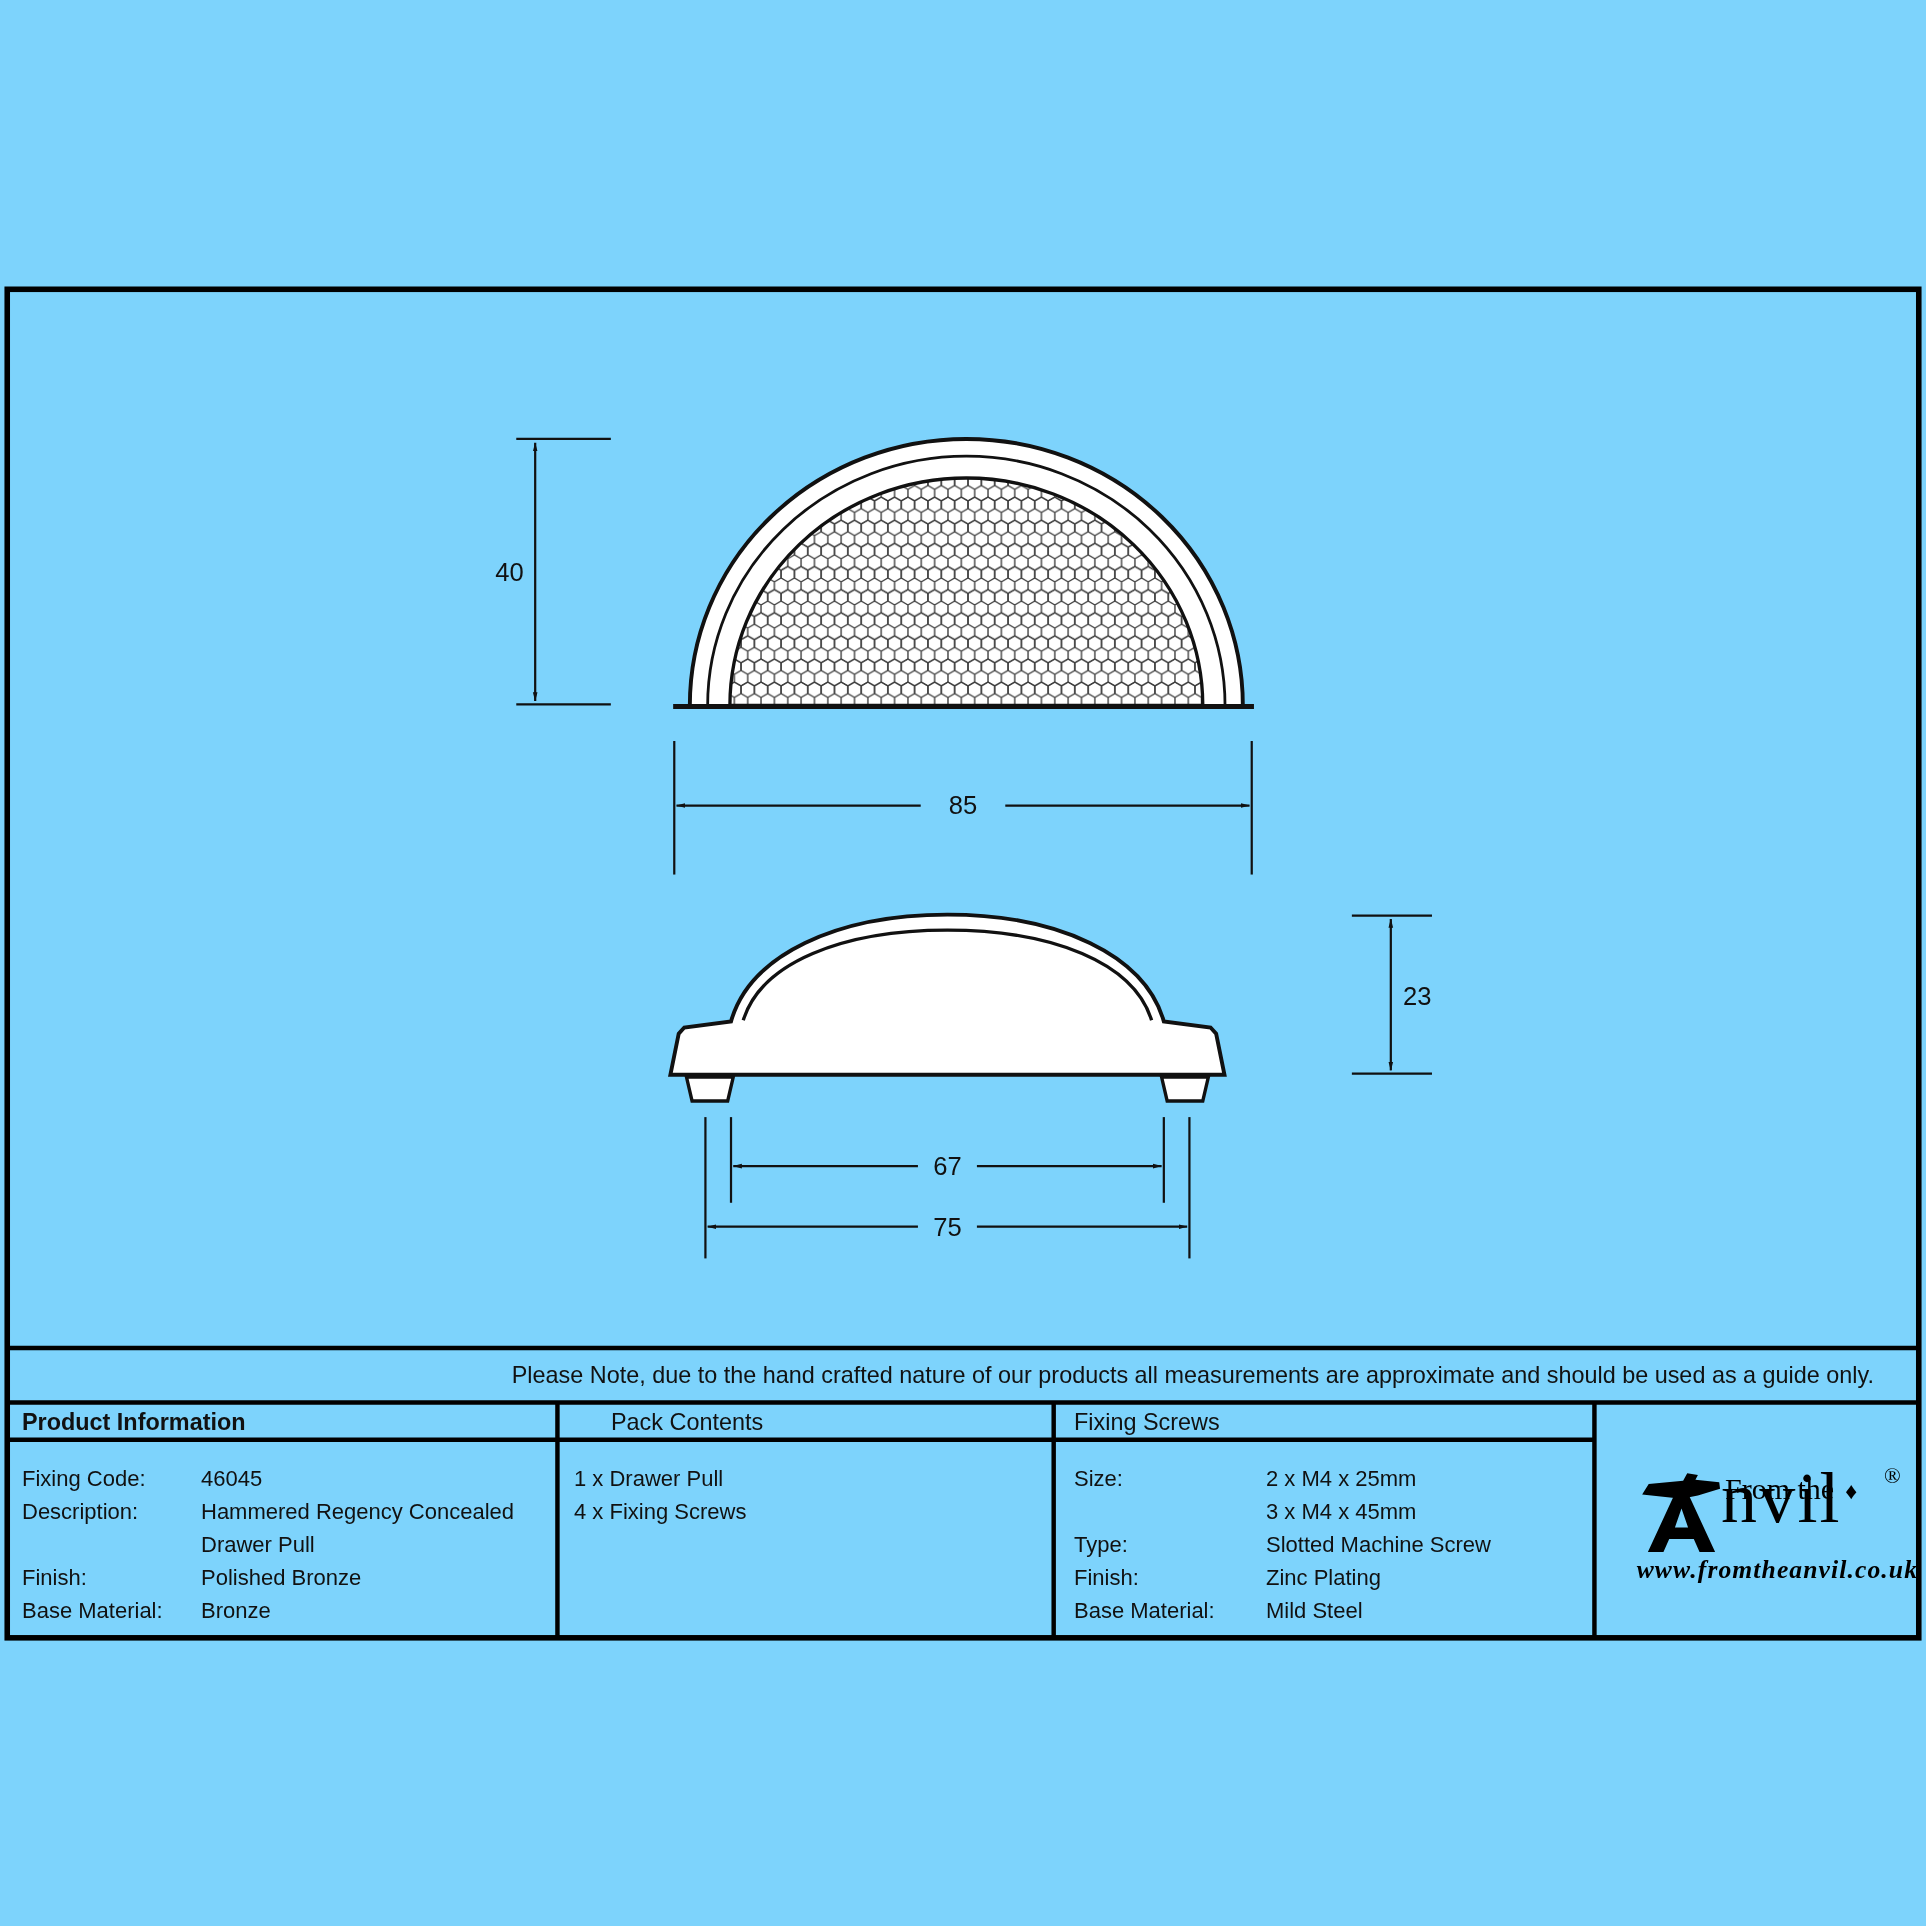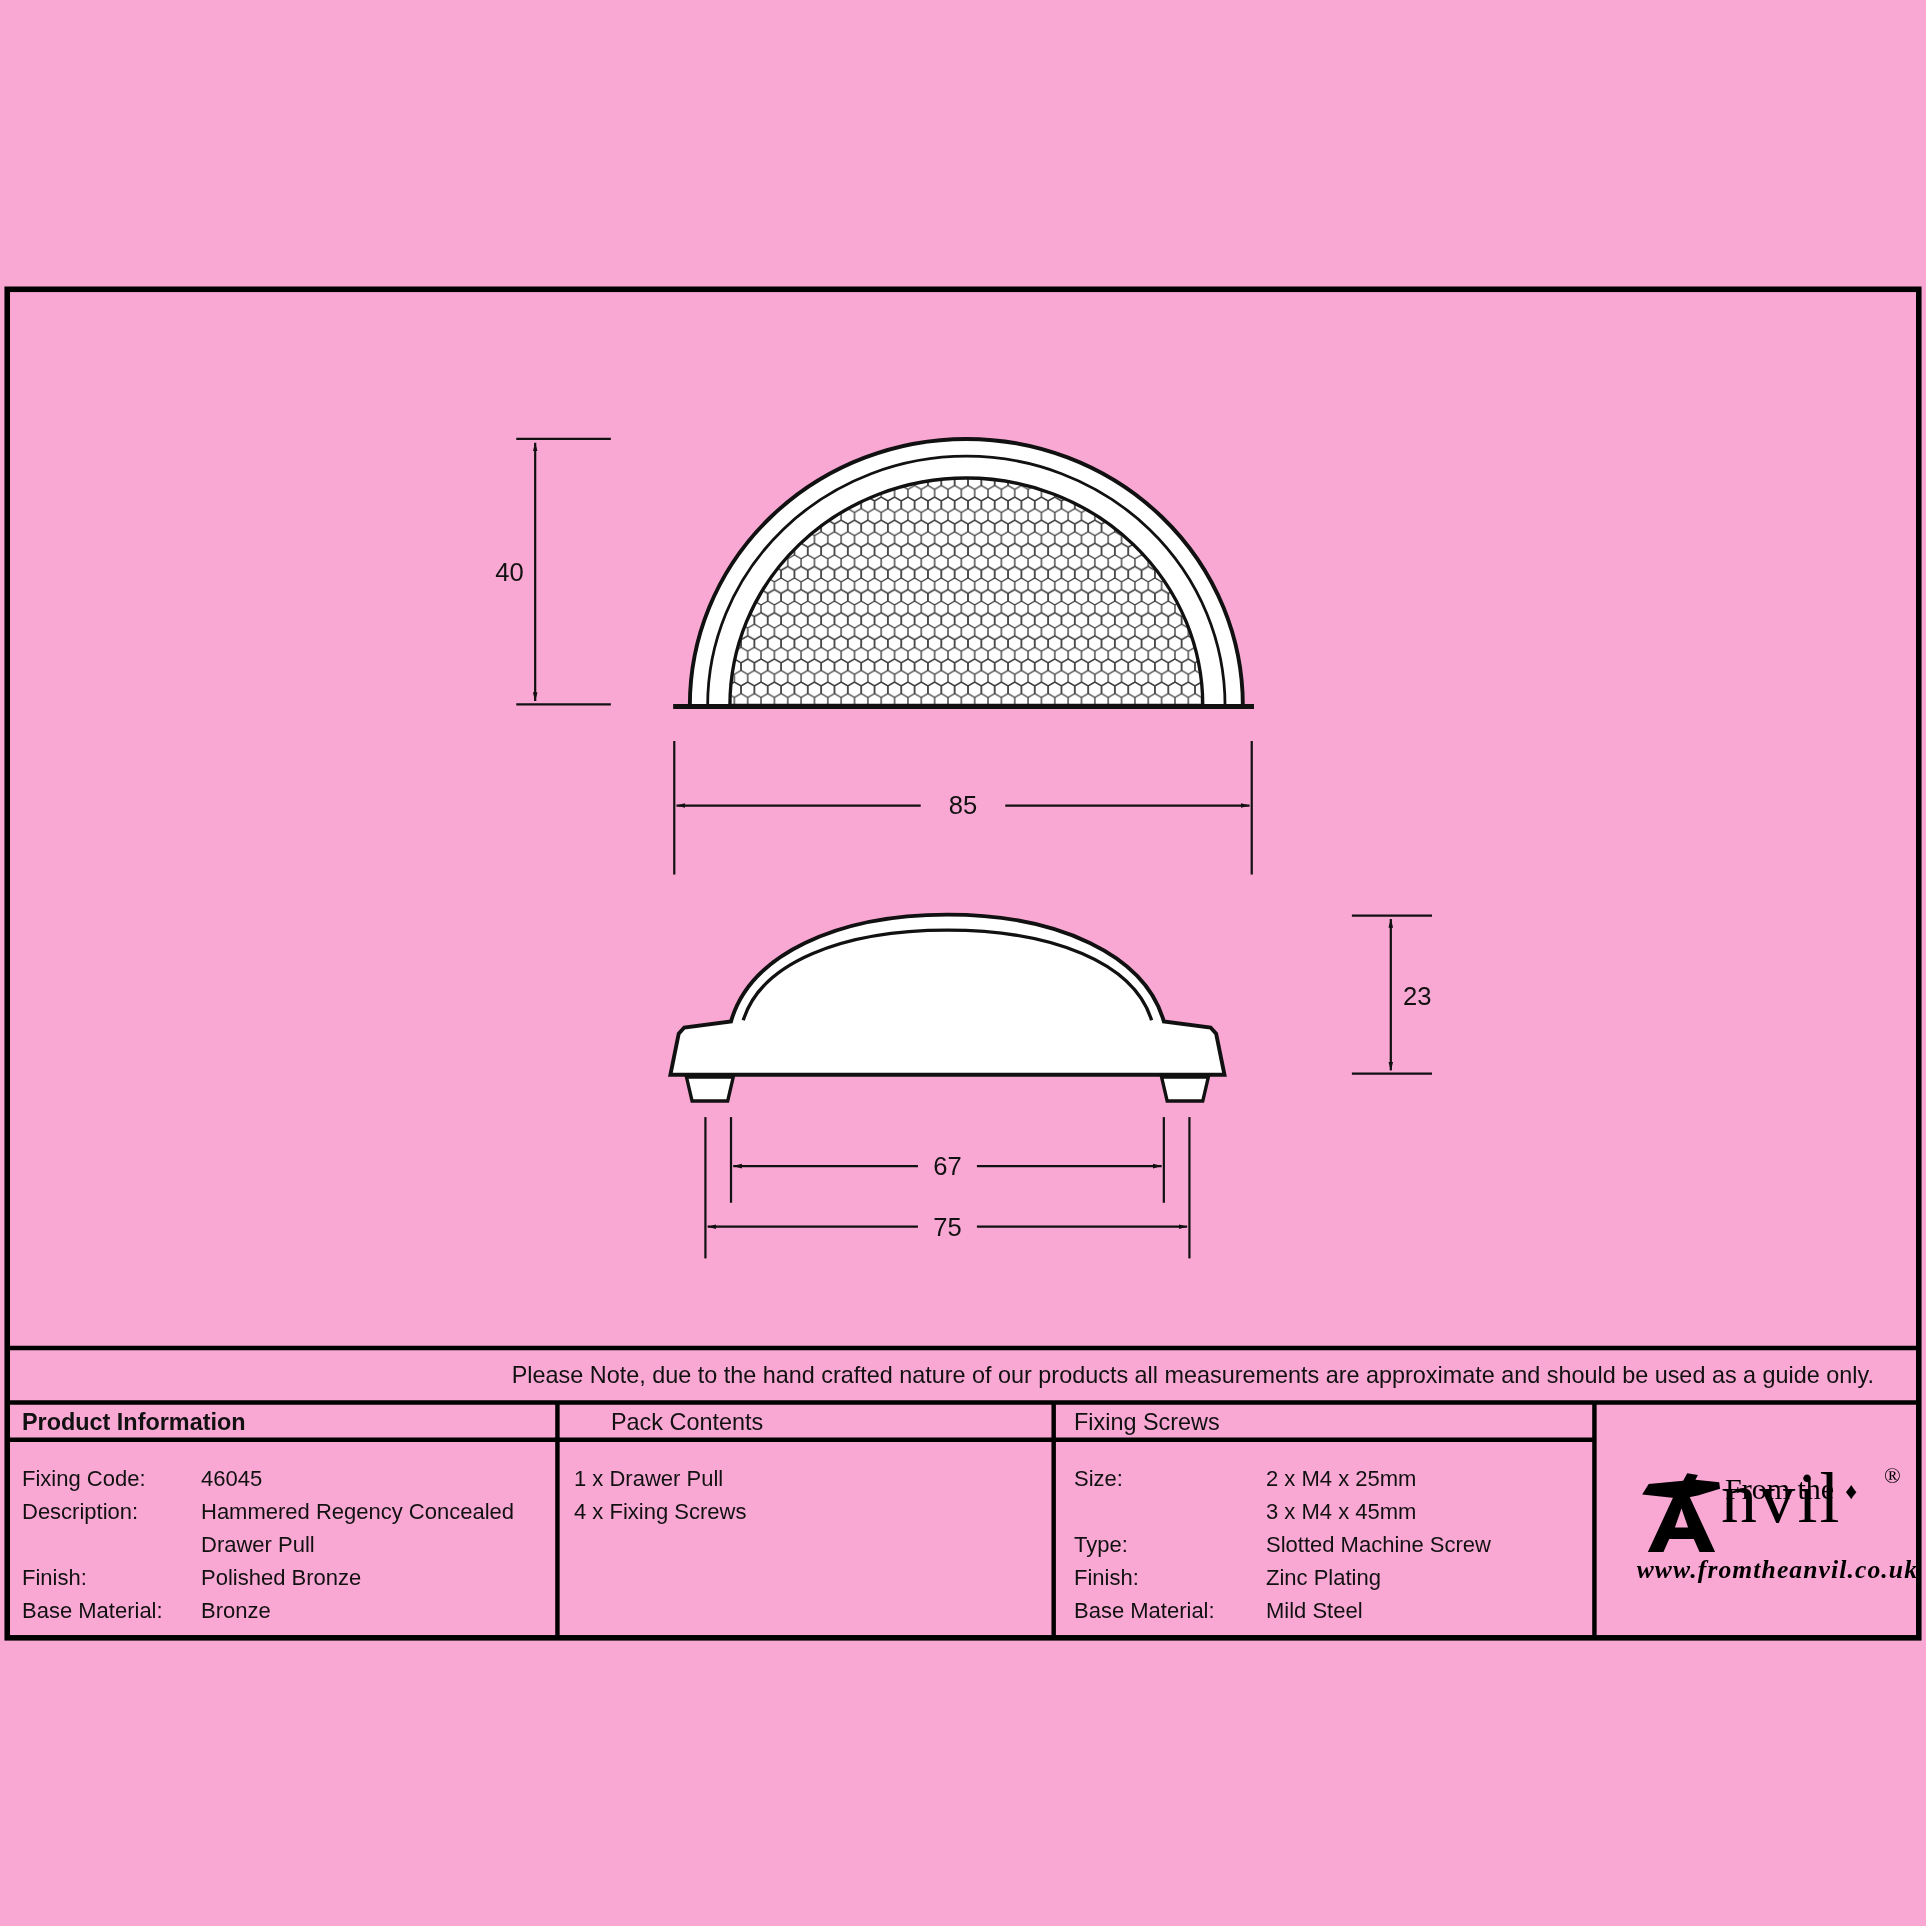--- a/index.html
+++ b/index.html
@@ -1,19 +1,19 @@
 <!DOCTYPE html>
 <html style="font-size:9px"><head>
 <meta charset="utf-8">
 <style>
   html,body{margin:0;padding:0;background:#ffffff;}
   #sheet{
     position:relative;
     width:1926px;height:1926px;
-    background:#f9a8d4;
+    background:#7dd3fc;
     font-family:"Liberation Sans", sans-serif;
     color:#111;
     overflow:hidden;
   }
   #drawing-svg{position:absolute;left:0;top:0;width:1926px;height:1926px;}
   .abs{position:absolute;}
   .note-text{
     left:49px;top:1361px;width:1825px;
     font-size:23.4px;line-height:28px;color:#111;text-align:right;
   }

